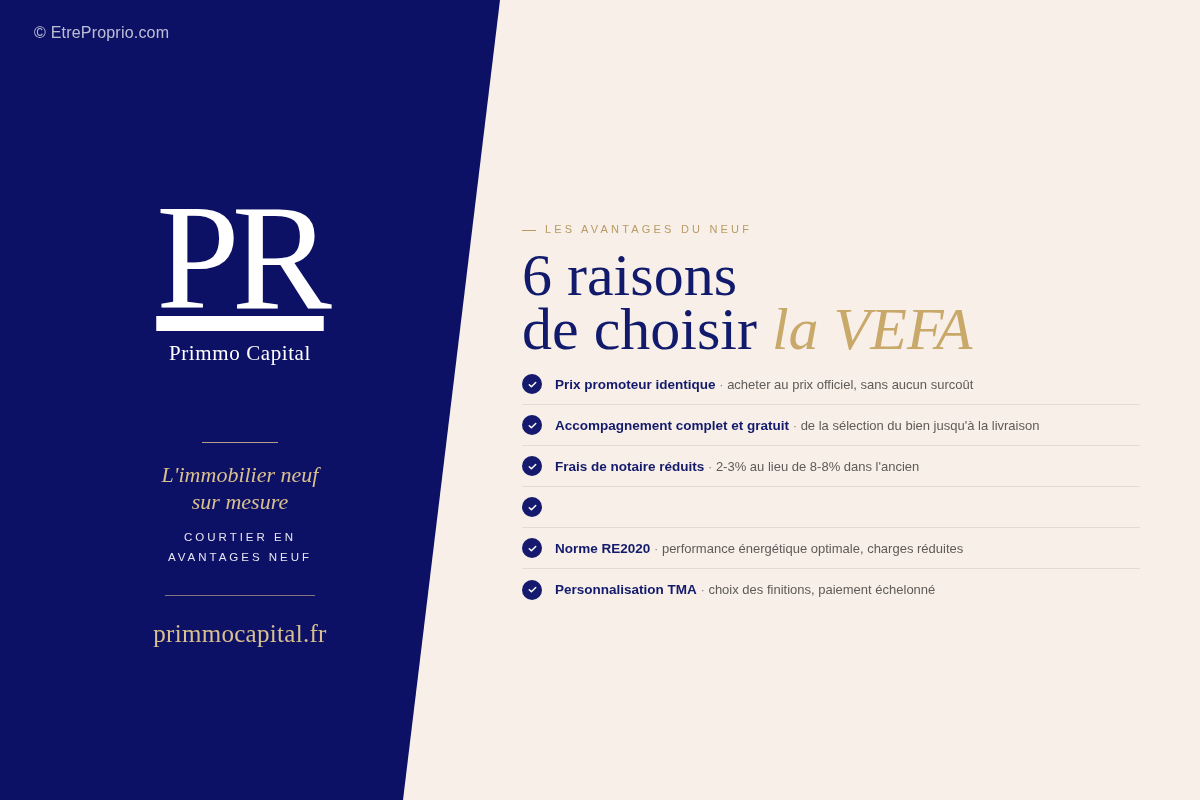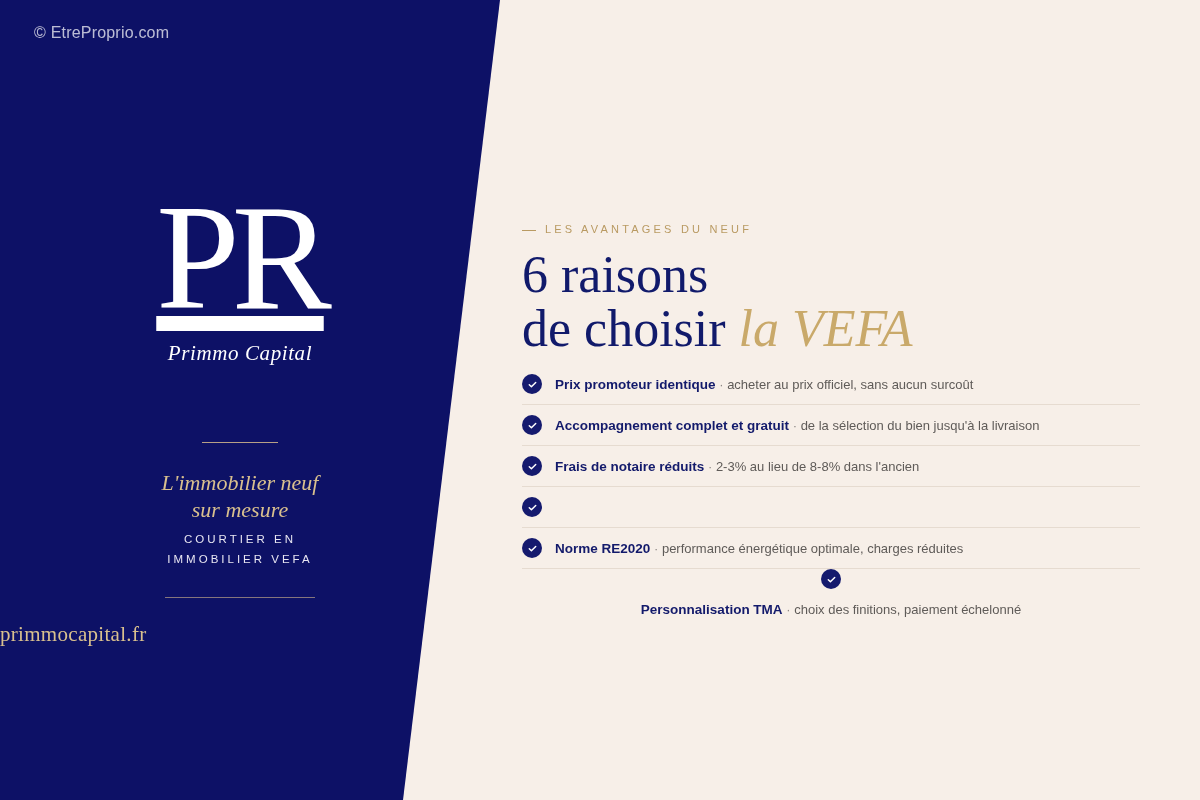--- a/index.html
+++ b/index.html
@@ -54,56 +54,55 @@
     width: 158px; height: 2px;
     background: #ffffff;
     margin: 2px auto 0 auto;
   }
   .brand-name {
     font-family: "Liberation Serif", serif;
     font-size: 21px;
     letter-spacing: 0.6px;
     color: #ffffff;
     margin-top: 12px;
-    font-style: italic;
   }
 
   .rule-small {
     width: 76px; height: 1px;
     background: rgba(214,186,140,0.85);
     margin: 0 auto;
   }
   .tagline {
     font-family: "Liberation Serif", serif;
     font-style: italic;
     font-size: 22px;
     line-height: 27px;
     color: #d9c08e;
     text-align: center;
-    margin-top: 26px;
+    margin-top: 18px;
   }
   .subtitle {
-    margin-top: 6px;
+    margin-top: 12px;
     text-align: center;
     color: #e8e6f2;
     font-size: 11.5px;
     letter-spacing: 3px;
     line-height: 20px;
     font-family: "Liberation Sans", sans-serif;
   }
   .rule-wide {
     width: 150px; height: 1px;
     background: rgba(214,186,140,0.6);
     margin: 28px auto 0 auto;
   }
   .website {
     margin-top: 24px;
-    text-align: left;
-    font-family: "Liberation Serif", serif;
-    font-size: 21px;
+    text-align: center;
+    font-family: "Liberation Serif", serif;
+    font-size: 25px;
     color: #d9c08e;
     letter-spacing: 0.3px;
   }
 
   
   .right-panel {
     position: absolute;
     top: 16px; left: 500px;
     width: 700px; height: 800px;
   }
@@ -120,21 +119,21 @@
     display: inline-block;
     width: 14px; height: 1px;
     background: #b99a62;
     vertical-align: middle;
     margin-right: 9px;
   }
   .headline {
     position: absolute;
     top: 232px; left: 22px;
     font-family: "Liberation Serif", serif;
-    font-size: 52px;
+    font-size: 60px;
     line-height: 54px;
     color: #111a6b;
     font-weight: 400;
   }
   .headline .accent {
     font-style: italic;
     color: #c9a96a;
     font-family: Liberation Serif, serif;
   }
 
@@ -144,21 +143,21 @@
     width: 618px;
     text-align: right;
   }
   .list-item {
     display: flex;
     align-items: center;
     gap: 13px;
     height: 41px;
     border-bottom: 1px solid #e6dbd0;
   }
-  .list-item:last-child { border-bottom: none; flex-direction: column; }
+  .list-item:last-child { border-bottom: none; }
   .check {
     flex: 0 0 auto;
     width: 20px; height: 20px;
     border-radius: 50%;
     background: #151a6e;
     display: flex;
     align-items: center;
     justify-content: center;
   }
   .check svg { display: block; }
@@ -192,21 +191,21 @@
     <div style="height:76px"></div>
     <div class="rule-small"></div>
 
     <div class="tagline">
       <div>L'immobilier neuf</div>
       <div>sur mesure</div>
     </div>
 
     <div class="subtitle">
       <div>COURTIER EN</div>
-      <div>IMMOBILIER VEFA</div>
+      <div>AVANTAGES NEUF</div>
     </div>
 
     <div class="rule-wide"></div>
 
     <div class="website">primmocapital.fr</div>
   </div>
 
   <div class="right-panel">
 
     <div class="eyebrow">

